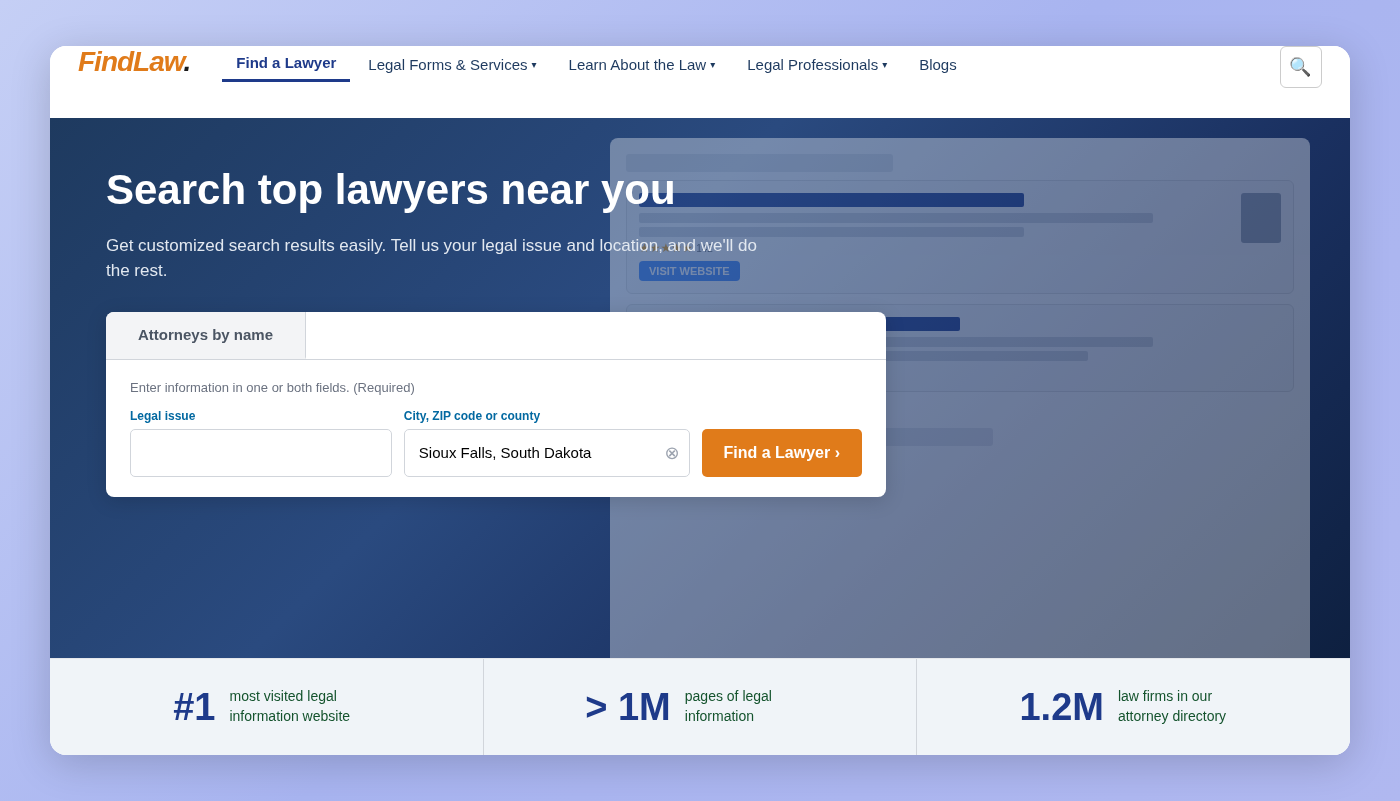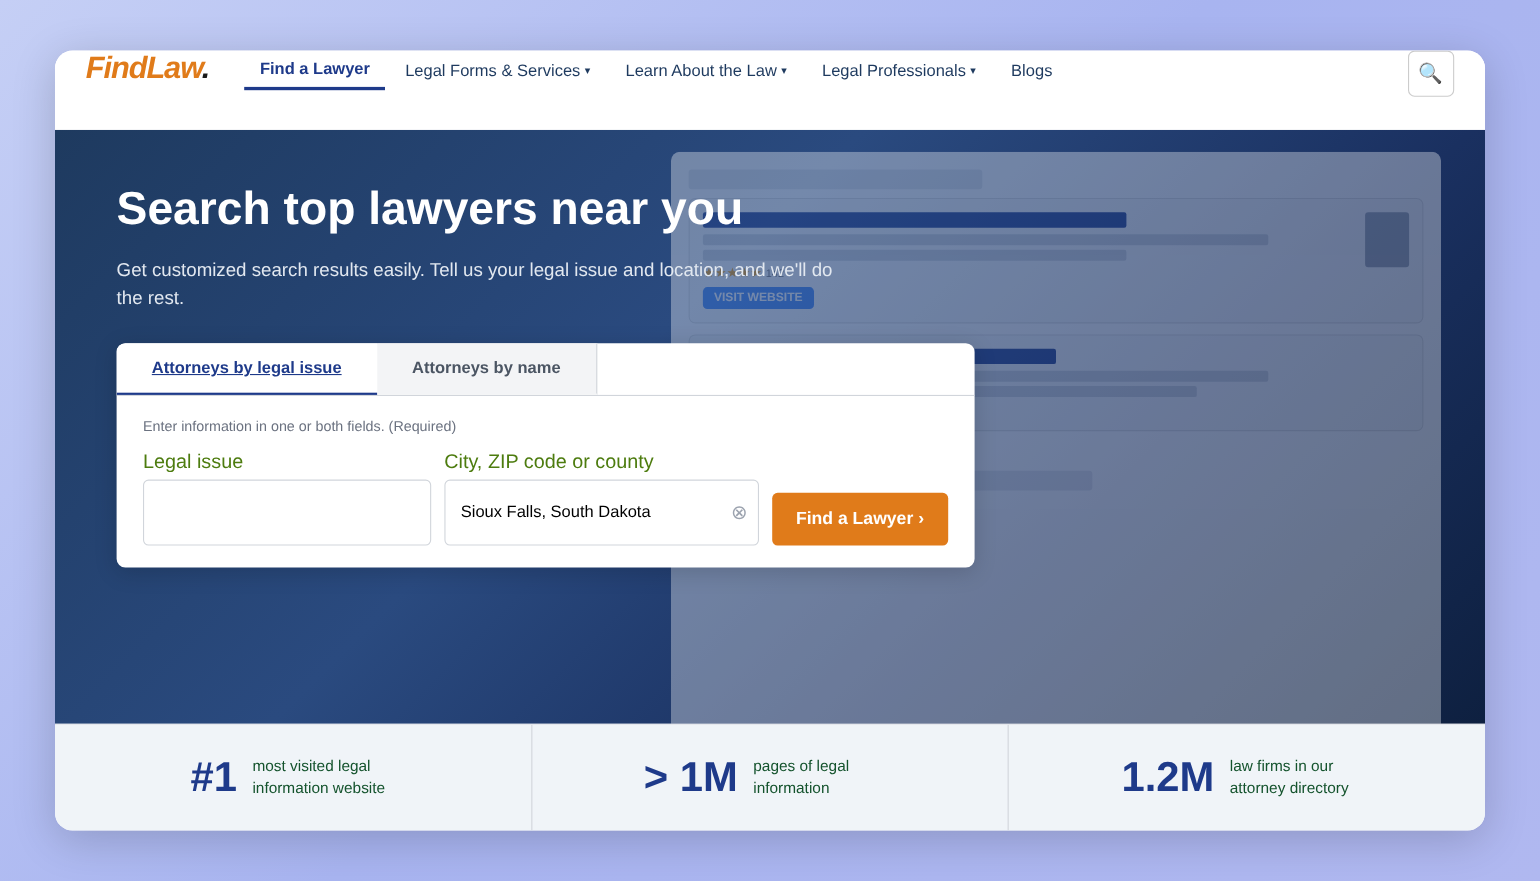--- a/index.html
+++ b/index.html
@@ -220,26 +220,26 @@
       align-items: flex-end;
     }
     .field-group {
       display: flex;
       flex-direction: column;
       gap: 6px;
     }
     .field-group.legal { flex: 1.1; }
     .field-group.location { flex: 1.2; }
     .field-label {
-      font-size: 18px;
-      font-weight: 400;
-      color: #4d7c0f;
+      font-size: 12px;
+      font-weight: 700;
+      color: #0369a1;
     }
     .field-input {
-      height: 60px;
+      height: 48px;
       border: 1.5px solid #d1d5db;
       border-radius: 5px;
       padding: 0 14px;
       font-size: 15px;
       outline: none;
       width: 100%;
     }
     .location-wrapper {
       position: relative;
     }
@@ -360,23 +360,20 @@
         <div class="sc-row" style="width:55%"></div>
       </div>
     </div>
 
     <div class="hero-content">
       <h1 class="hero-title">Search top lawyers near you</h1>
       <p class="hero-subtitle">Get customized search results easily. Tell us your legal issue and location, and we'll do the rest.</p>
 
       <div class="search-card">
         <div class="search-tabs">
-          <div class="search-tab active">
-            <span>Attorneys by legal issue</span>
-          </div>
           <div class="search-tab">
             <span>Attorneys by name</span>
           </div>
         </div>
         <div class="search-body">
           <p class="search-required">Enter information in one or both fields. (Required)</p>
           <div class="search-fields">
             <div class="field-group legal">
               <label class="field-label">Legal issue</label>
               <input class="field-input" type="text" placeholder="" style="">

